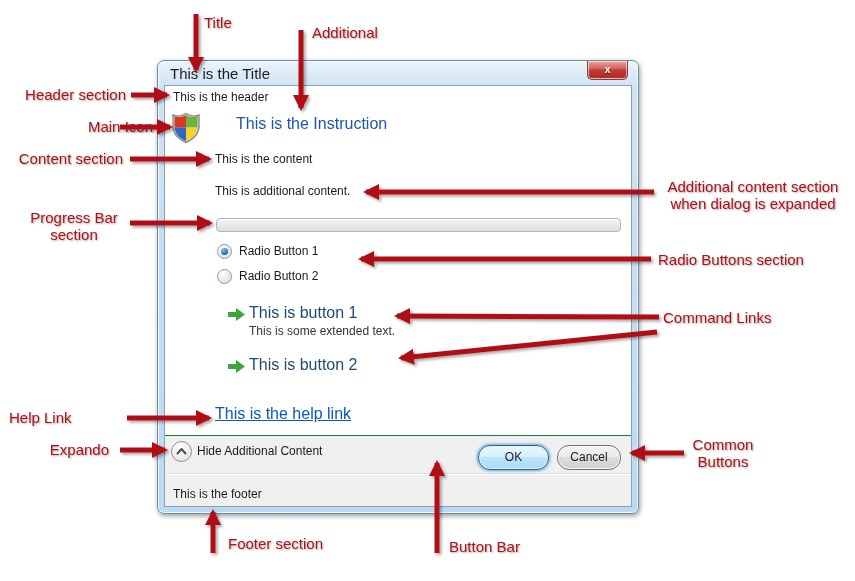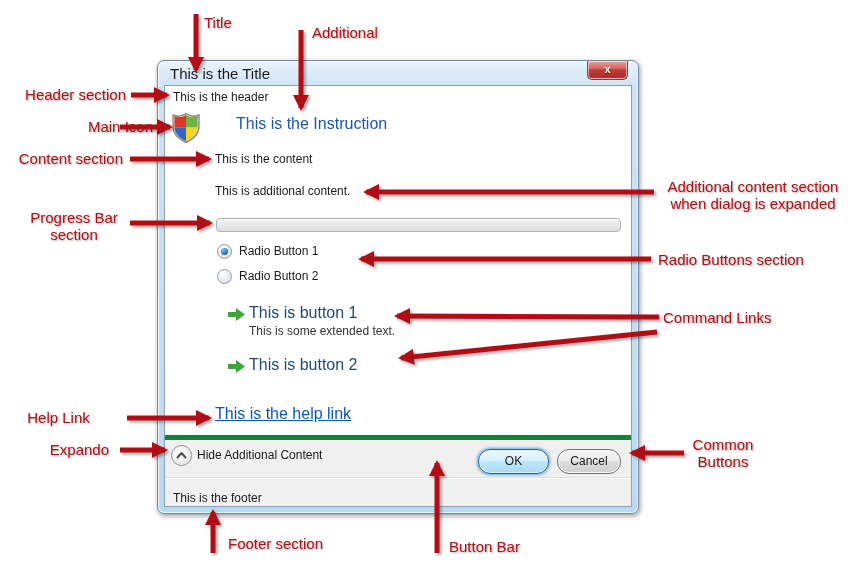--- a/index.html
+++ b/index.html
@@ -7,21 +7,21 @@
 
   
   .ann{position:absolute;color:#b01116;font-size:15px;line-height:17px;white-space:pre-line;
        text-shadow:1px 1px 2px rgba(100,100,100,.55);}
   #lab-title{left:204px;top:14px;}
   #lab-instruction{left:312px;top:24px;}
   #lab-header{left:0;width:126px;top:86px;text-align:right;}
   #lab-main-icon{left:0;width:113px;top:118px;text-align:right;margin-left:40px;}
   #lab-content{left:0;width:123px;top:150px;text-align:right;}
   #lab-progress{left:18px;width:112px;top:209px;text-align:center;}
-  #lab-help{left:0;width:117px;top:409px;text-align:center;}
+  #lab-help{left:0;width:117px;top:409px;text-align:left;padding-left:9px;}
   #lab-expando{left:0;width:109px;top:441px;text-align:right;}
   #lab-additional{left:658px;top:178px;width:190px;text-align:center;}
   #lab-radio{left:658px;top:251px;}
   #lab-commandlinks{left:663px;top:309px;}
   #lab-common{left:686px;top:436px;width:74px;text-align:center;}
   #lab-footer{left:228px;top:535px;}
   #lab-buttonbar{left:449px;top:538px;}
 
   
   #arrows{position:absolute;left:0;top:0;pointer-events:none;}
@@ -61,21 +61,21 @@
            background:radial-gradient(circle at 35% 30%,#7ec4ea,#2a71b5 60%,#174e86);display:none;}
   .rb.checked .dot{display:block;}
 
   .cmdlink{position:absolute;left:63px;}
   .cmd-arrow{position:absolute;left:0;top:4px;}
   .cmd-label{position:absolute;left:21px;top:0;font-size:16px;color:#1f4b73;white-space:nowrap;}
   .cmd-note{position:absolute;left:21px;top:20px;font-size:12px;color:#333;white-space:nowrap;}
 
   .helplink{position:absolute;left:50px;top:319px;font-size:16px;color:#0758c4;text-decoration:underline;cursor:pointer;}
 
-  .graybar{position:absolute;left:0;right:0;top:349px;bottom:0;background:#f0f0f0;border-top:5px solid #15803d;text-decoration:underline;}
+  .graybar{position:absolute;left:0;right:0;top:349px;bottom:0;background:#f0f0f0;border-top:1px solid #15803d;text-decoration:underline;}
   .footline{position:absolute;left:0;right:0;top:37px;height:0;border-top:1px solid #dfdfdf;box-shadow:0 1px 0 #fbfbfb;}
   .expando-btn{position:absolute;left:6px;top:5px;width:19px;height:19px;border-radius:50%;
                border:1px solid #8e8e8e;background:radial-gradient(circle at 40% 30%,#ffffff,#e9e9e9 70%,#d7d7d7);cursor:pointer;}
   .expando-label{position:absolute;left:32px;top:8px;font-size:12px;color:#1a1a1a;}
   .btn{position:absolute;top:9px;height:23px;border-radius:12px;font-size:12px;color:#1a1a1a;
        text-align:center;line-height:22px;cursor:pointer;}
   .btn-ok{left:313px;width:69px;border:1px solid #2c628b;
           background:linear-gradient(#eaf6fd,#d9f0fc 45%,#bee6fd 50%,#a7d9f5);
           box-shadow:0 0 3px 1px #5fa8d5, inset 0 0 0 1px #dff2fc;}
   .btn-cancel{left:392px;width:62px;border:1px solid #707070;

